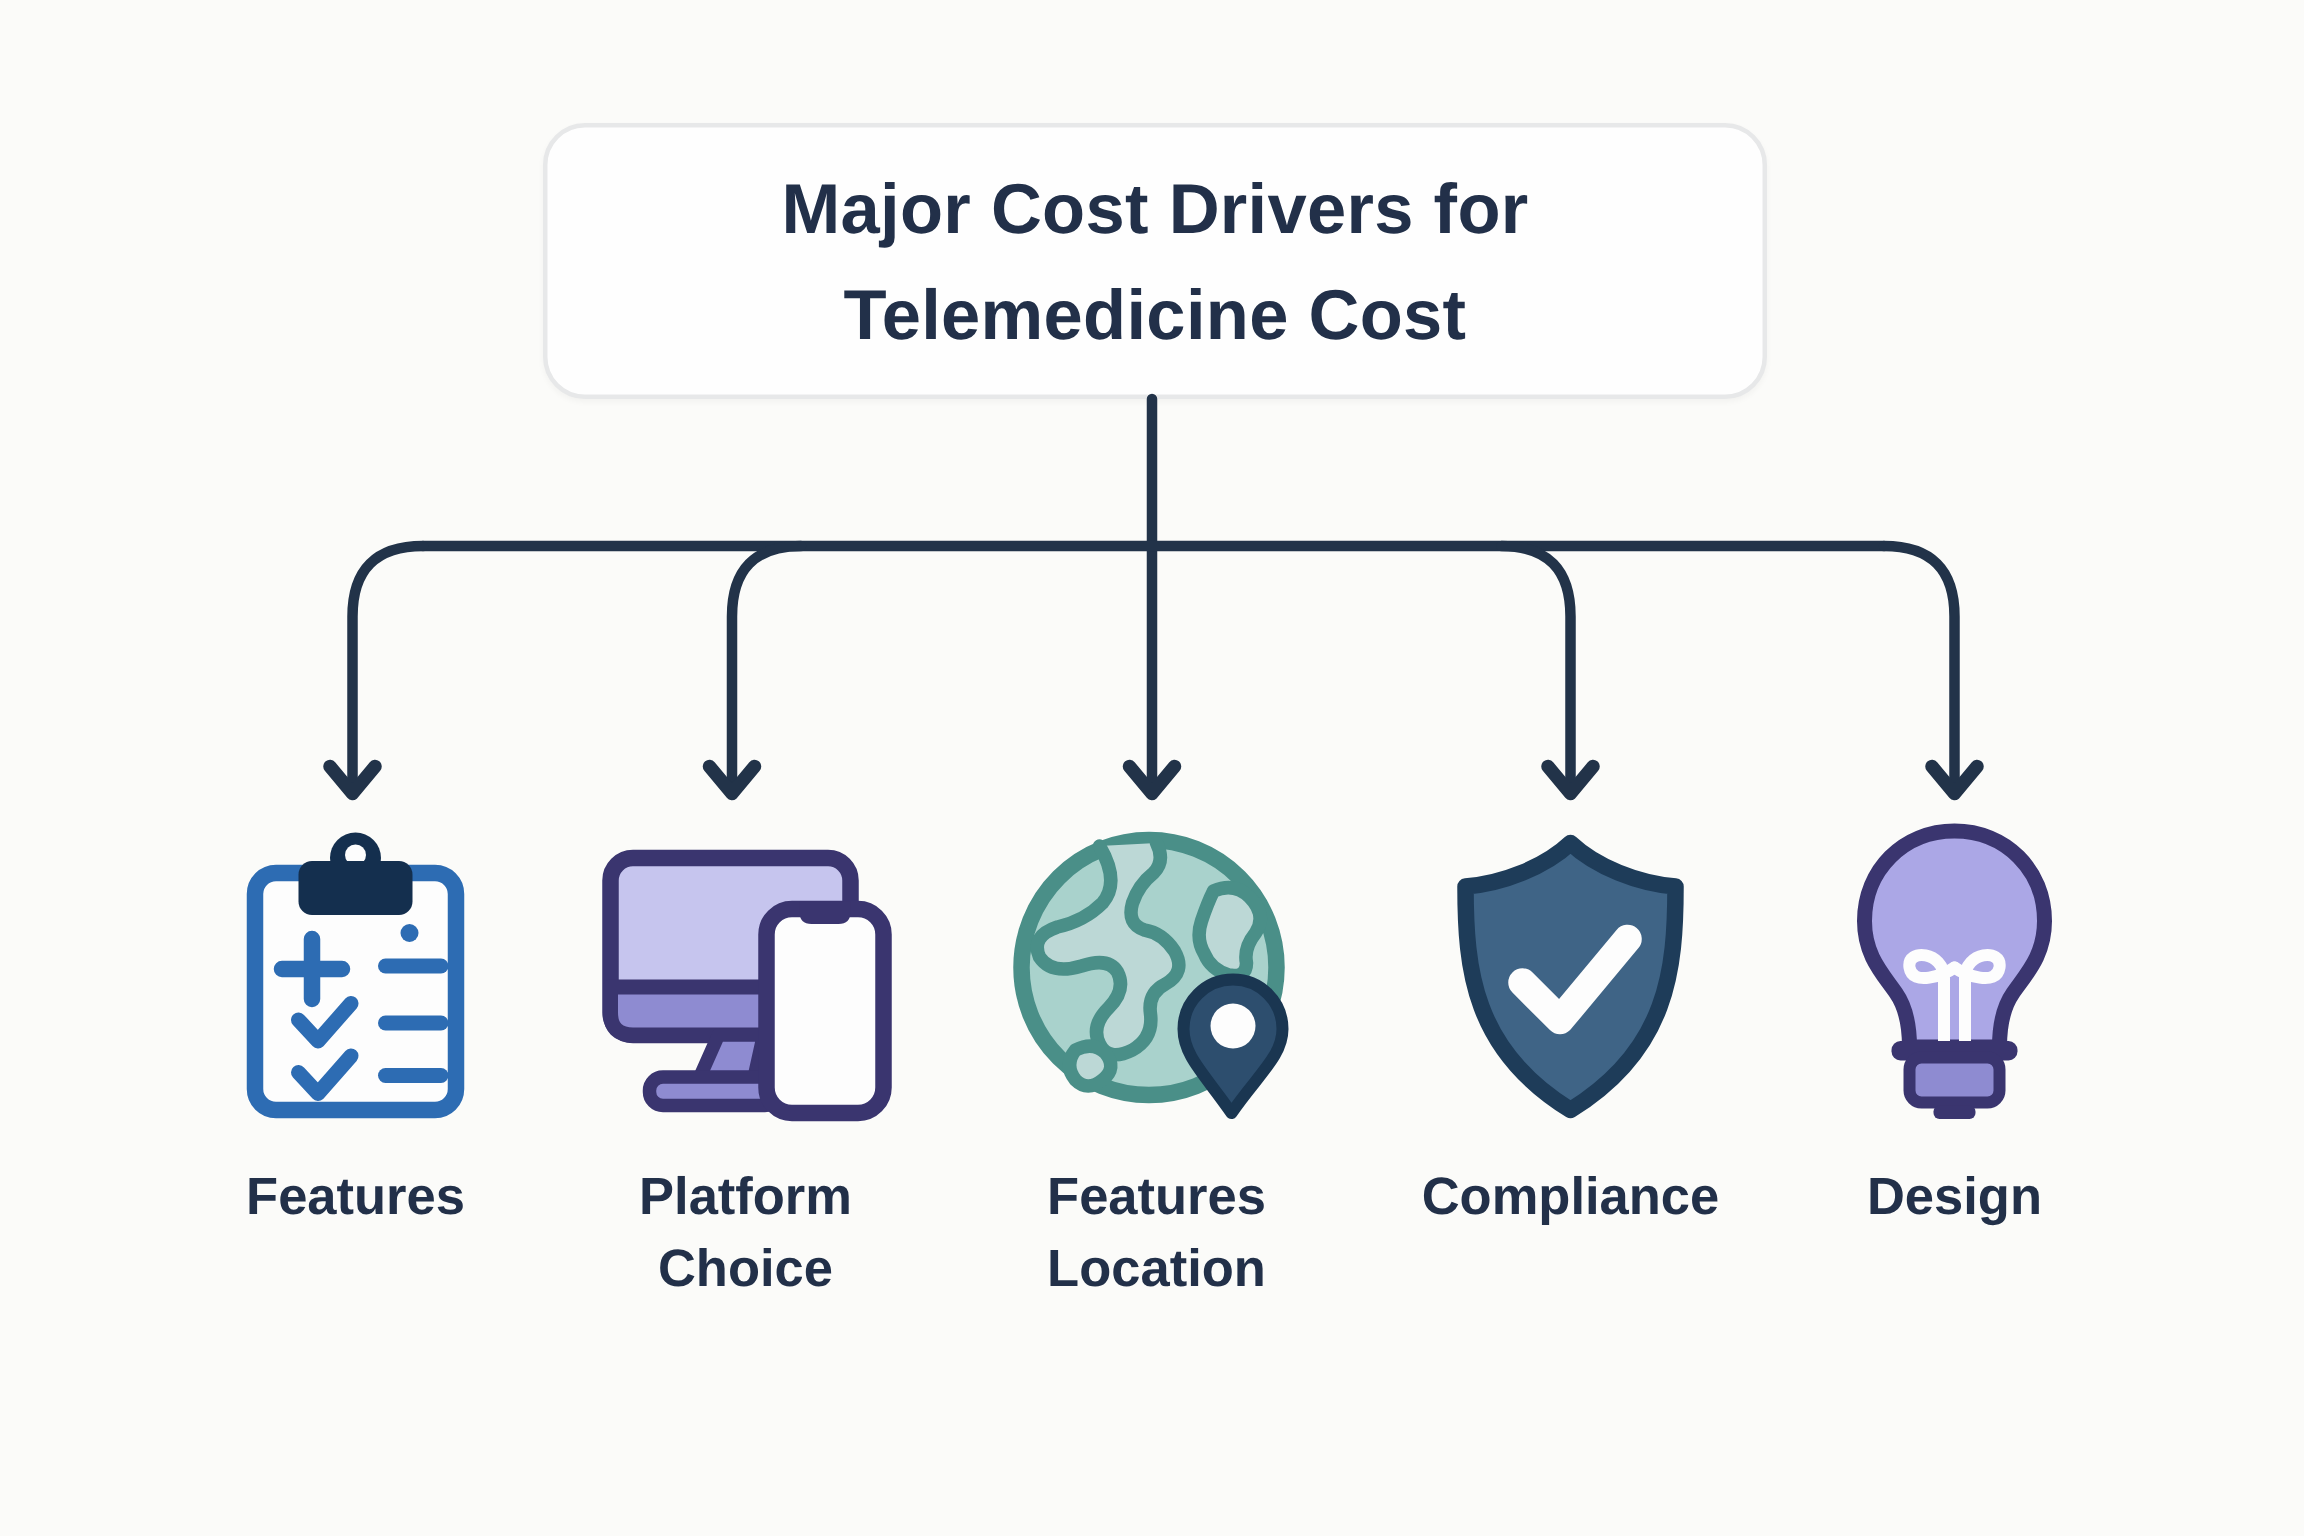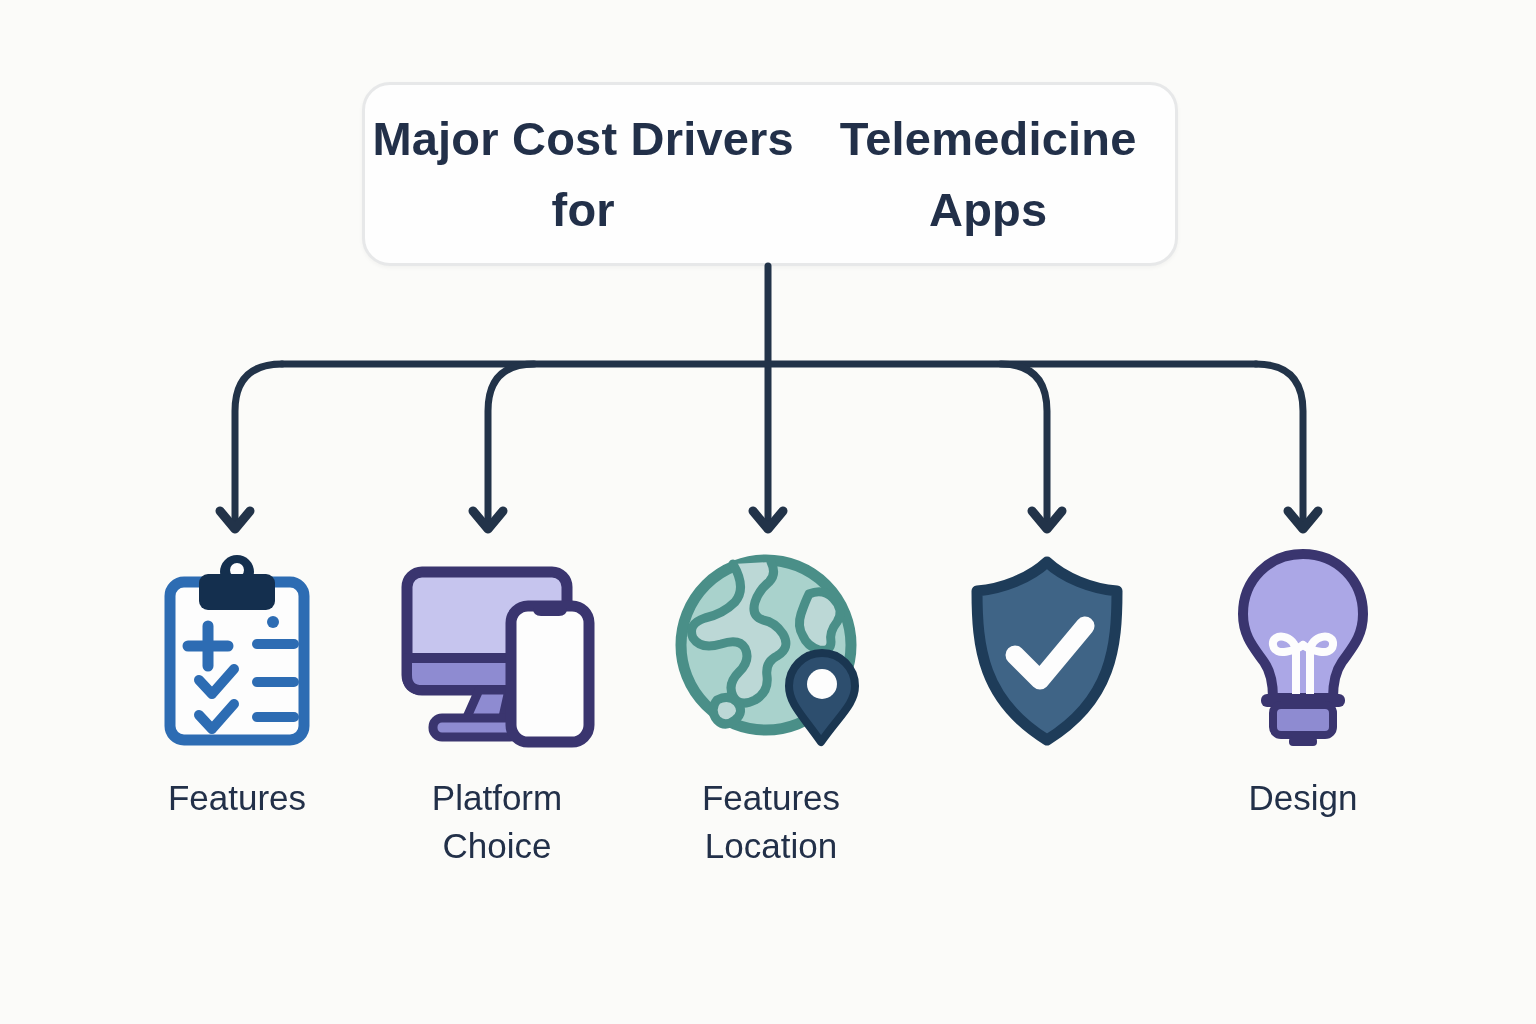--- a/index.html
+++ b/index.html
@@ -19,21 +19,21 @@
     position: absolute;
     left: 362px;
     top: 82px;
     width: 816px;
     height: 184px;
     background: var(--box-bg, #fefefe);
     border: 3px solid var(--box-border, #e7e8e9);
     border-radius: 28px;
     box-shadow: 0 2px 4px rgba(0,0,0,0.04);
     display: flex;
-    flex-direction: row;
+    flex-direction: column;
     align-items: center;
     justify-content: center;
     box-sizing: border-box;
     text-align: center;
   }
   .title-line {
     display: block;
     font-size: 47px;
     font-weight: 700;
     line-height: 1.52;
@@ -70,21 +70,21 @@
   }
   .node .icon-wrap {
     height: 196px;
     display: flex;
     align-items: flex-end;
     justify-content: center;
   }
   .node .node-label {
     margin-top: 26px;
     font-size: 35px;
-    font-weight: 400;
+    font-weight: 700;
     line-height: 1.38;
     color: var(--ink-text, #223049);
     text-align: center;
   }
   
   .node-1 { left: 117px;  top: 552px; width: 240px; }
   .node-2 { left: 377px;  top: 552px; width: 240px; justify-content: space-between; }
   .node-3 { left: 651px;  top: 552px; width: 240px; }
   .node-4 { left: 927px;  top: 552px; width: 240px; }
   .node-5 { left: 1183px; top: 552px; width: 240px; justify-content: flex-end; }
@@ -109,21 +109,21 @@
   .bulb-fill     { fill: var(--bulb, #aba7e6); }
   .bulb-dark     { fill: var(--indigo, #3a356f); }
 </style>
 </head>
 <body>
 
 <div class="canvas">
 
   <div class="title-box">
     <span class="title-line">Major Cost Drivers for</span>
-    <span class="title-line">Telemedicine Apps</span>
+    <span class="title-line">Telemedicine Cost</span>
   </div>
 
   <svg class="connectors" viewBox="0 0 1536 1024" aria-hidden="true">
 
     <path class="flow-line" d="M768 266 V519"></path>
 
     <path class="flow-line" d="M282 364 H1256"></path>
 
     <path class="flow-line" d="M282 364 Q235 364 235 411 V519"></path>
 
@@ -192,20 +192,21 @@
     <div class="node-label">Features Location</div>
   </div>
 
   <div class="node node-4">
     <div class="icon-wrap">
       <svg width="158" height="194" viewBox="0 0 158 194">
         <path class="shield-fill shield-stroke" stroke-width="11" stroke-linejoin="round" d="M79 8 C96 24 124 35 149 37 C149 92 144 146 79 186 C14 146 9 92 9 37 C34 35 62 24 79 8 Z"></path>
         <path class="white-stroke" d="M47 101 L72 126 L117 72" stroke-width="19"></path>
       </svg>
     </div>
+    <div class="node-label">Compliance</div>
   </div>
 
   <div class="node node-5">
     <div class="icon-wrap">
       <svg width="136" height="200" viewBox="0 0 136 200">
         <path class="bulb-fill indigo-stroke" stroke-width="10" stroke-linejoin="round" d="M68 6 C102 6 128 32 128 66 C128 89 116 101 107 114 C100 124 98 136 98 150 L38 150 C38 136 36 124 29 114 C20 101 8 89 8 66 C8 32 34 6 68 6 Z"></path>
 
         <path class="white-stroke" stroke-width="8" d="M61 146 L61 104 C61 86 36 84 38 97 C40 110 61 102 68 97"></path>
         <path class="white-stroke" stroke-width="8" d="M75 146 L75 104 C75 86 100 84 98 97 C96 110 75 102 68 97"></path>
 

